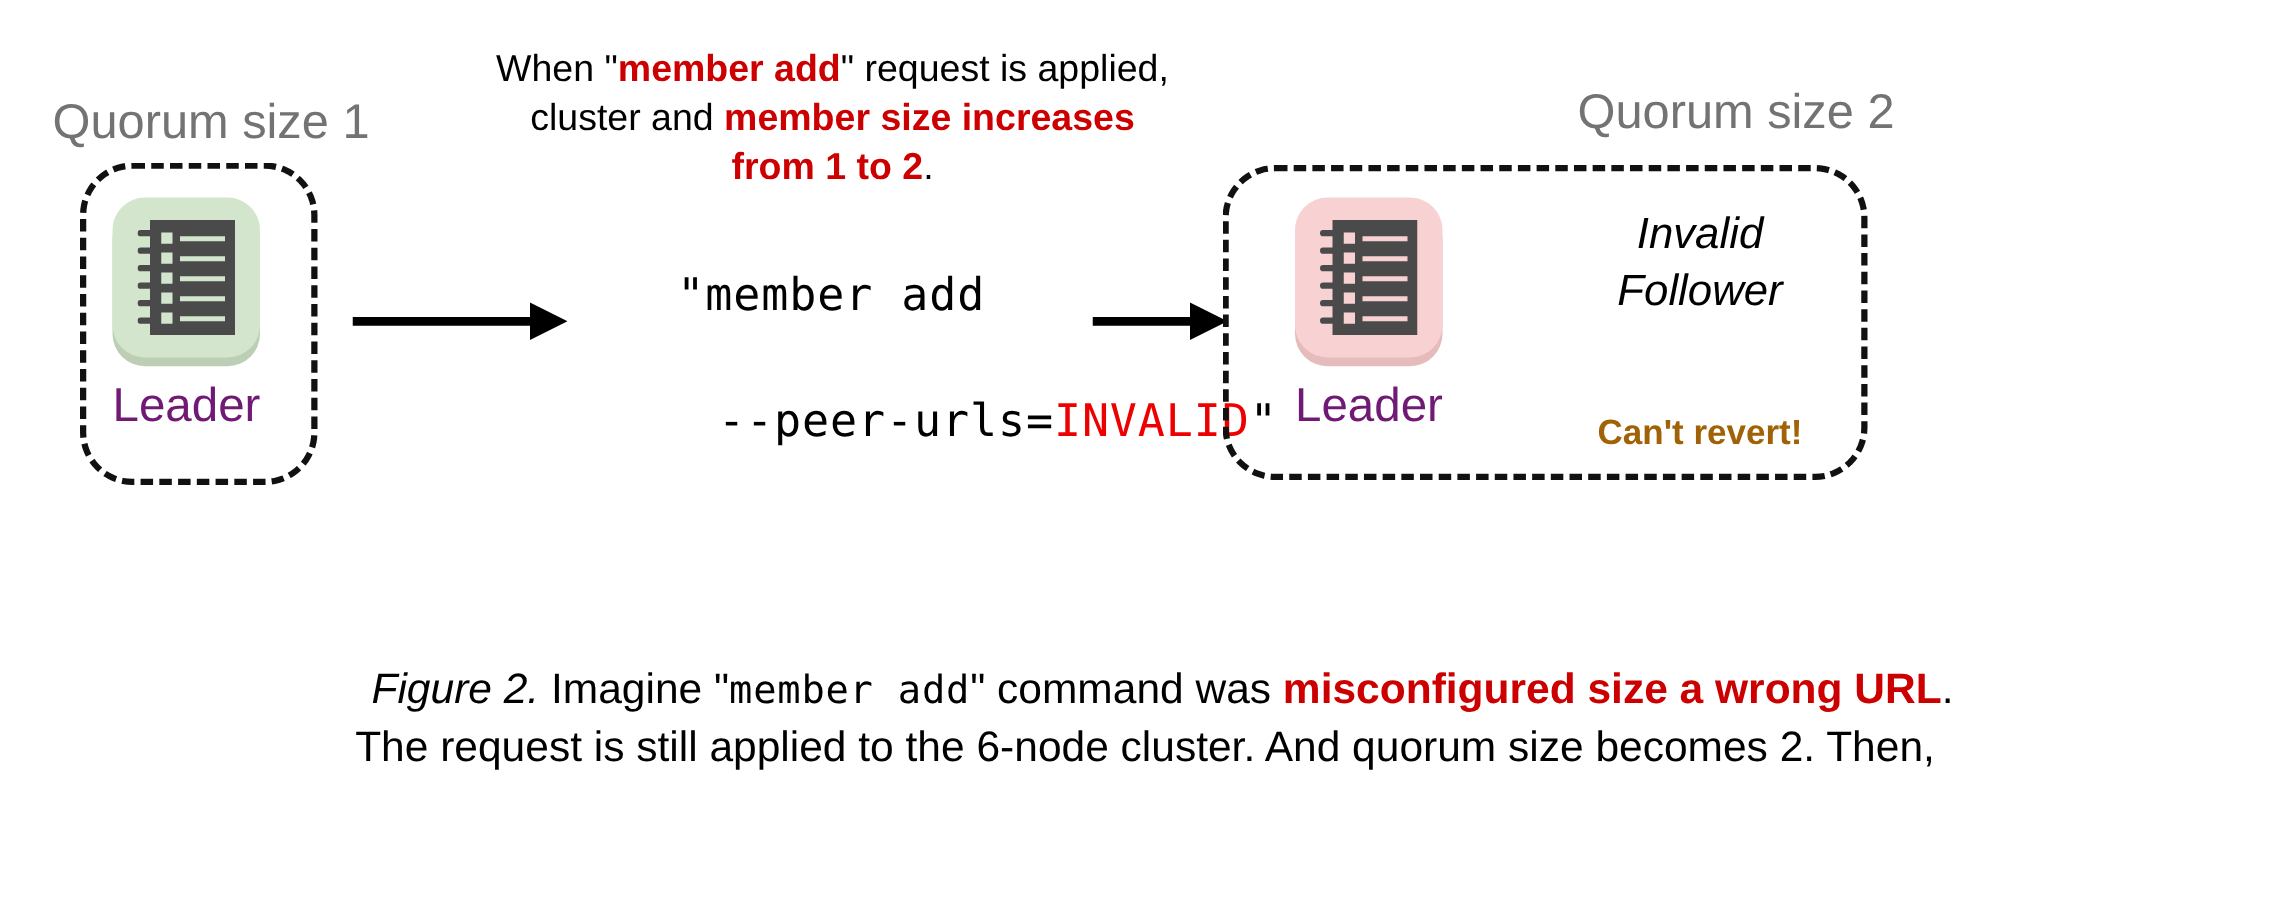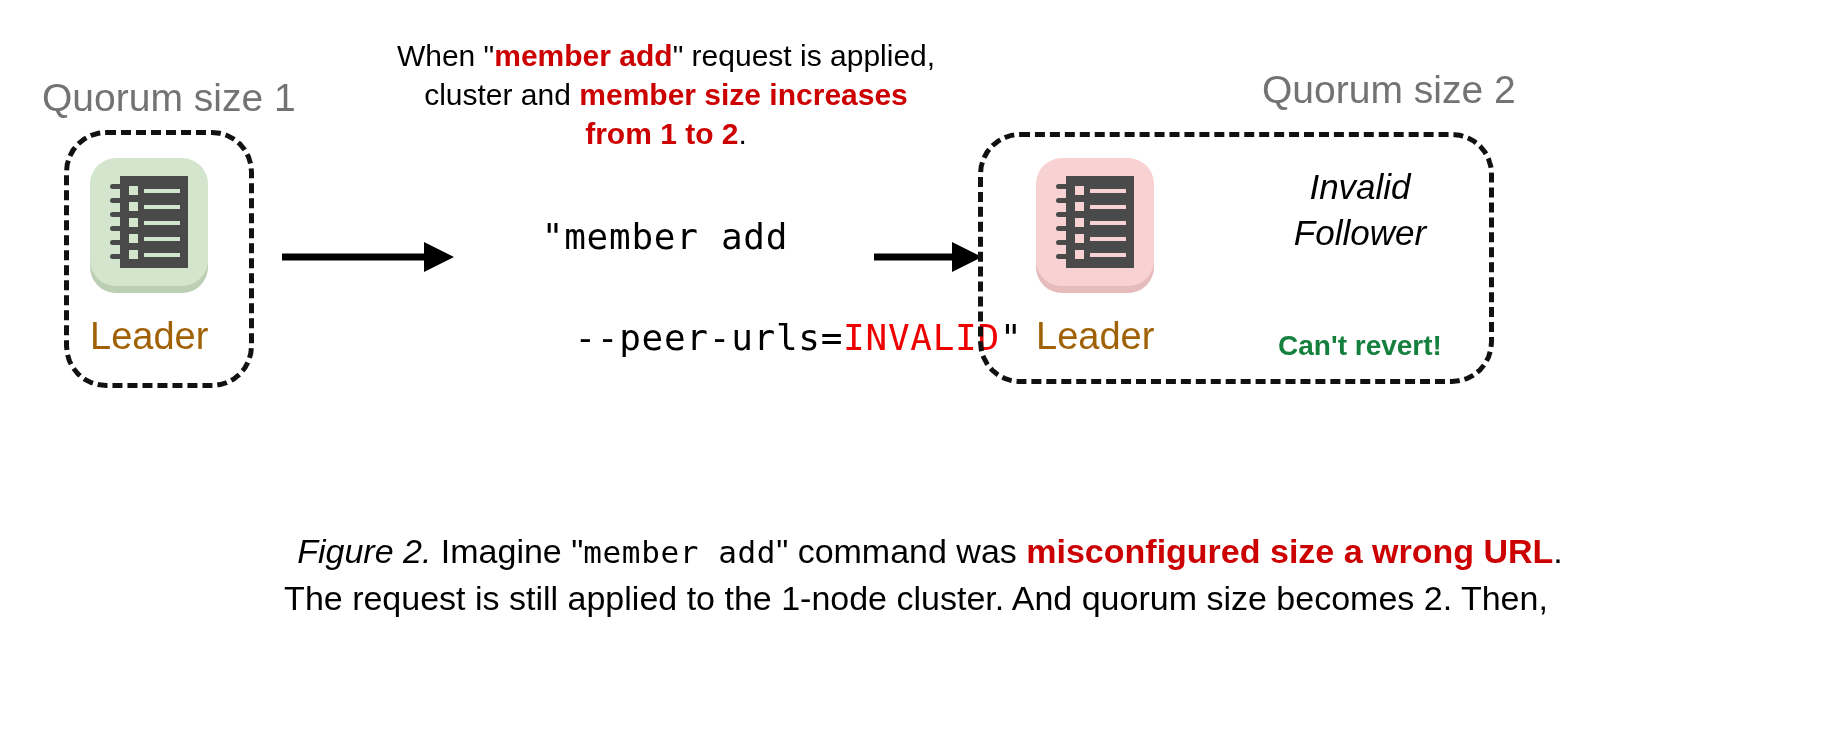--- a/index.html
+++ b/index.html
@@ -70,24 +70,24 @@
     display: flex;
     align-items: center;
     justify-content: center;
   }
   .node-icon.green { background: #d4e5cd; box-shadow: 0 7px 0 0 #bccfb4; }
   .node-icon.pink  { background: #f8d2d2; box-shadow: 0 7px 0 0 #e5bbbb; }
 
   .node-icon svg { display: block; }
 
   .node-caption {
-    margin-top: 31px;
+    margin-top: 20px;
     font-size: 38px;
     line-height: 1;
-    color: #a16207;
+    color: #701a75;
     white-space: nowrap;
   }
 
   
   .arrow {
     position: absolute;
     height: 34px;
   }
   #arrow-1 { left: 282px; top: 240px;  width: 172px; }
   #arrow-2 { left: 874px; top: 240px;  width: 108px; }
@@ -130,21 +130,21 @@
     color: #000;
   }
   #cant-revert {
     position: absolute;
     left: 1248px;
     top: 330px;
     width: 224px;
     text-align: center;
     font-size: 28px;
     font-weight: bold;
-    color: #15803d;
+    color: #a16207;
     white-space: nowrap;
   }
 
   
   #figure-caption {
     position: absolute;
     left: 60px;
     top: 528px;
     width: 1712px;
     text-align: center;
@@ -267,16 +267,16 @@
     <div>Invalid</div>
     <div>Follower</div>
   </div>
 
   <div id="cant-revert">Can't revert!</div>
 
   <div id="figure-caption">
     <span class="cap-line">
       <span class="figno">Figure 2.</span><span> Imagine "</span><span class="mono">member add</span><span>" command was </span><span class="red">misconfigured size a wrong URL</span><span>.</span>
     </span>
-    <span class="cap-line">The request is still applied to the 1-node cluster. And quorum size becomes 2. Then,</span>
+    <span class="cap-line">The request is still applied to the 6-node cluster. And quorum size becomes 2. Then,</span>
   </div>
 
 </div>
 
 </body></html>

